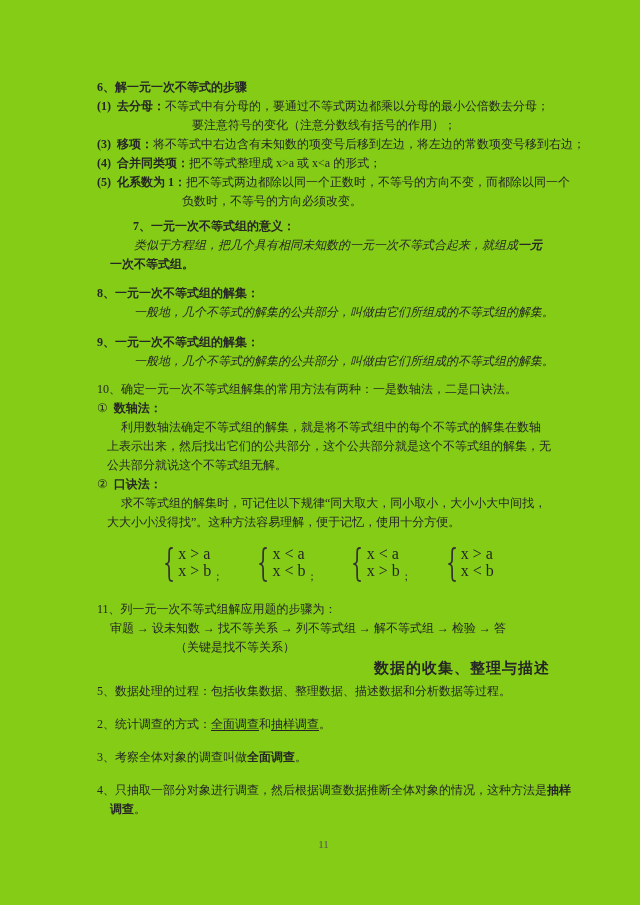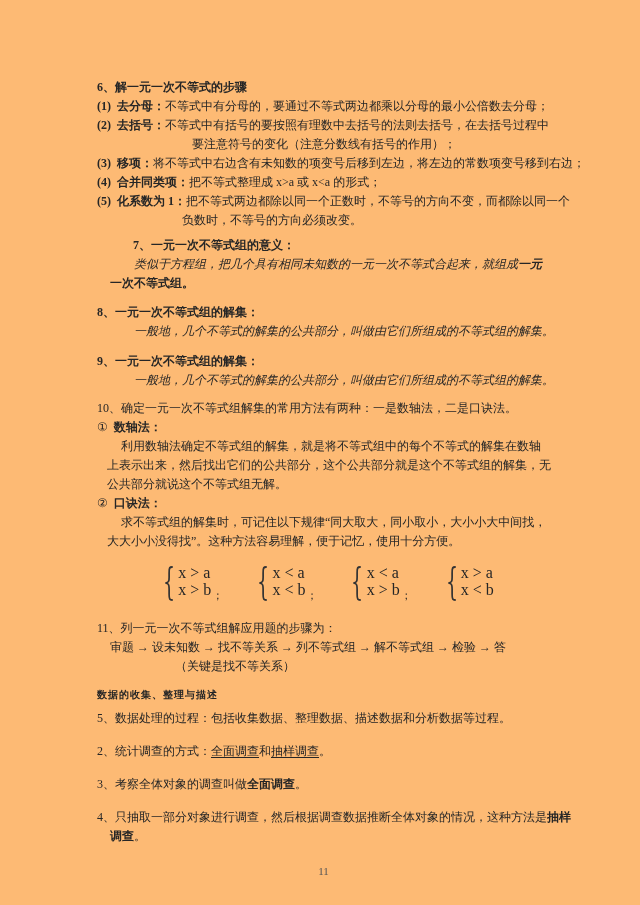--- a/index.html
+++ b/index.html
@@ -1,17 +1,17 @@
 <!DOCTYPE html>
 <html><head>
 <meta charset="utf-8">
 <style>
   html,body{margin:0;padding:0;background:#ffffff;}
   .page{
-    position:relative;width:640px;height:905px;overflow:hidden;background:#fdba74;
+    position:relative;width:640px;height:905px;overflow:hidden;background:#84cc16;
     font-family:"Liberation Serif","DejaVu Serif",serif;
     font-size:12px;color:#262626;
     padding:78px 90px 4px 97px;box-sizing:border-box;
   }
   .ln{line-height:19px;height:19px;white-space:nowrap;}
   .bold,b{font-weight:bold;}
   .mk{margin-right:6px;}
   .ind10{padding-left:10px;}
   .ind13{padding-left:13px;}
   .ind24{padding-left:24px;}
@@ -23,33 +23,32 @@
   .mt9{margin-top:9px;}
   .mt10{margin-top:10px;}
   .mt11{margin-top:11px;}
   .mt14{margin-top:14px;}
   .mt16{margin-top:16px;}
   .sysrow{display:flex;gap:28px;margin:8px 0 0 60px;height:44px;align-items:center;}
   .sys{display:inline-flex;align-items:center;}
   .brace{font-size:38px;line-height:42px;font-weight:400;transform:scaleX(0.5);margin-right:-3px;font-family:"DejaVu Serif",serif;color:#333;}
   .syscol span{display:block;font-size:16px;line-height:17px;white-space:pre;}
   .syssuf{align-self:flex-end;font-size:11px;margin-left:1px;line-height:13px;}
-  .title2{text-align:left;font-weight:bold;font-size:10px;line-height:22px;margin-top:8px;letter-spacing:1px;white-space:nowrap;}
+  .title2{text-align:right;font-weight:bold;font-size:15px;line-height:22px;margin-top:0;letter-spacing:1px;white-space:nowrap;}
   .mt3{margin-top:3px;}
   .u{text-decoration:underline;text-underline-offset:2px;}
   .pagenum{text-align:center;font-size:11px;color:#555;margin-top:18px;line-height:14px;padding-right:0;}
 </style>
 </head>
 <body>
 
 <div class="page">
 
   <div class="ln bold">6、解一元一次不等式的步骤</div>
   <div class="ln"><b class="mk">(1)</b><b>去分母：</b><span>不等式中有分母的，要通过不等式两边都乘以分母的最小公倍数去分母；</span></div>
-  <div class="ln"><b class="mk">(2)</b><b>去括号：</b><span>不等式中有括号的要按照有理数中去括号的法则去括号，在去括号过程中</span></div>
   <div class="ln ind95">要注意符号的变化（注意分数线有括号的作用）；</div>
   <div class="ln"><b class="mk">(3)</b><b>移项：</b><span>将不等式中右边含有未知数的项变号后移到左边，将左边的常数项变号移到右边；</span></div>
   <div class="ln"><b class="mk">(4)</b><b>合并同类项：</b><span>把不等式整理成 x&gt;a 或 x&lt;a 的形式；</span></div>
   <div class="ln"><b class="mk">(5)</b><b>化系数为 1：</b><span>把不等式两边都除以同一个正数时，不等号的方向不变，而都除以同一个</span></div>
   <div class="ln ind85">负数时，不等号的方向必须改变。</div>
 
   <div class="ln bold mt6">7、一元一次不等式组的意义：</div>
   <div class="ln ind37"><span>类似于方程组，把几个具有相同未知数的一元一次不等式合起来，就组成</span><b>一元</b></div>
   <div class="ln ind13 bold">一次不等式组。</div>
 

